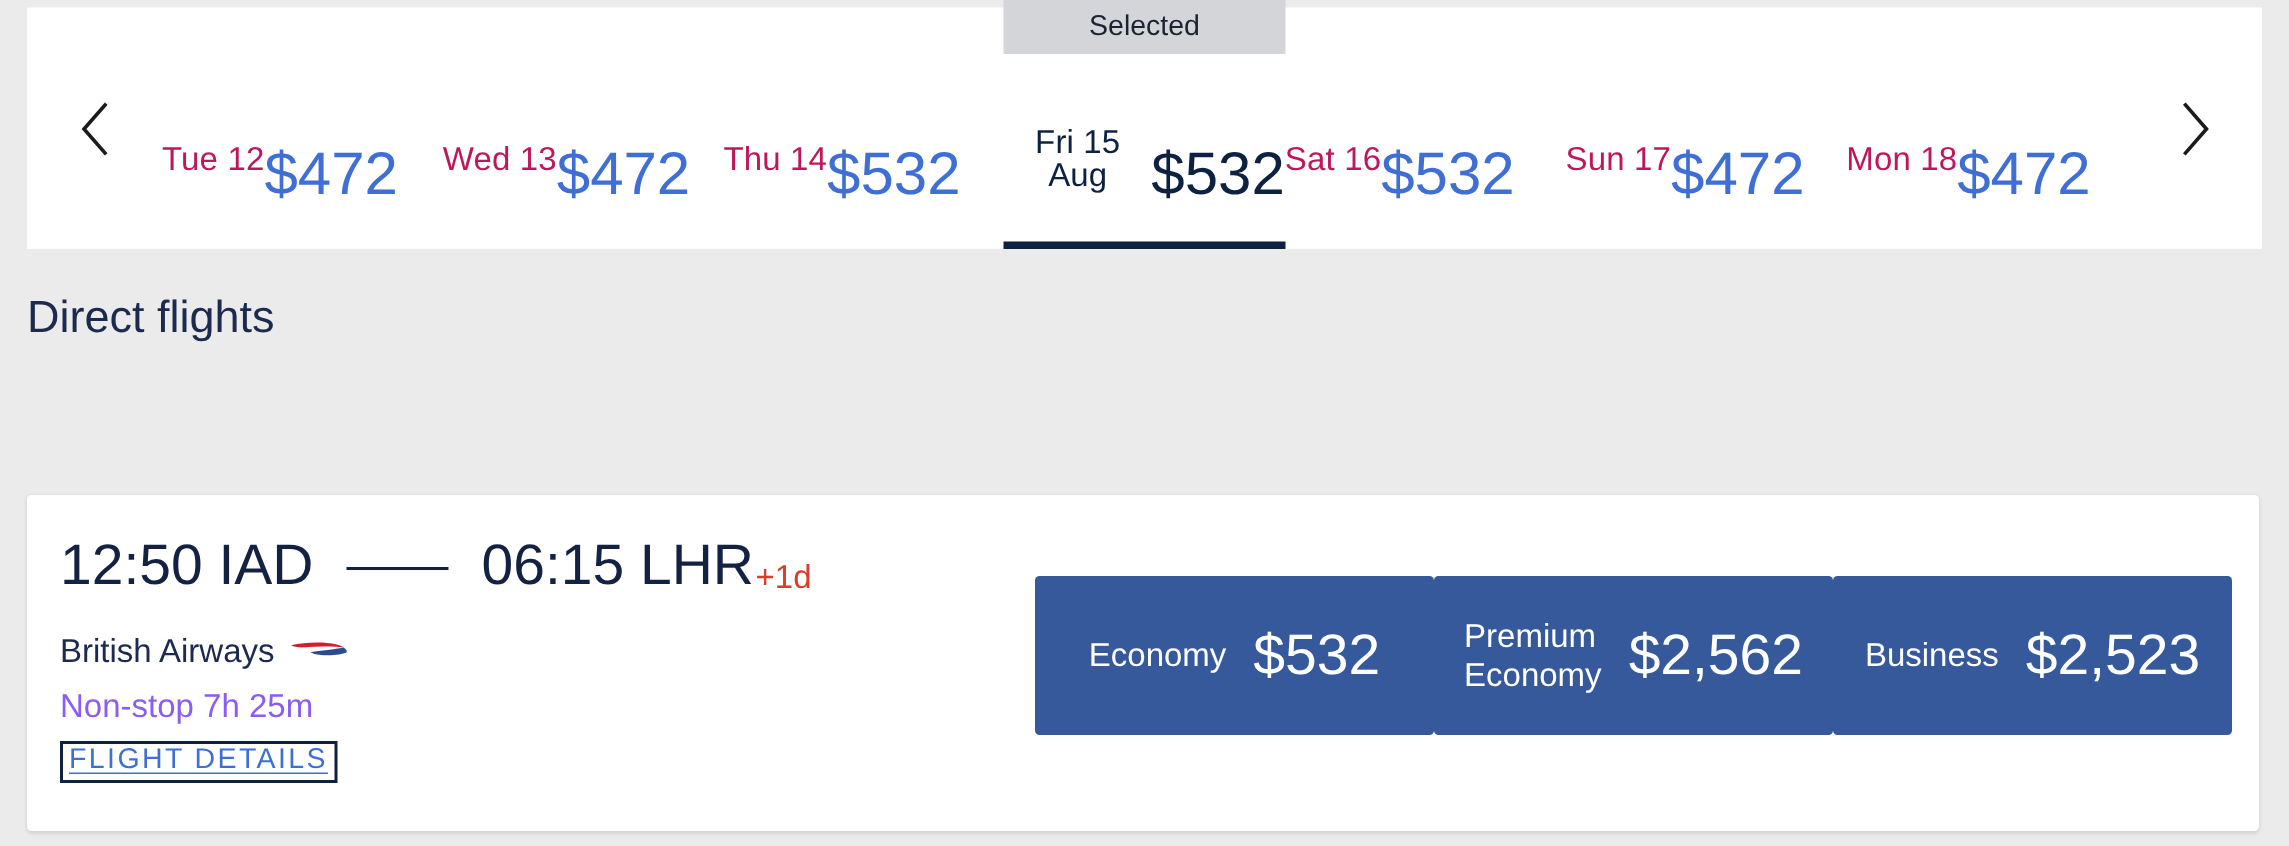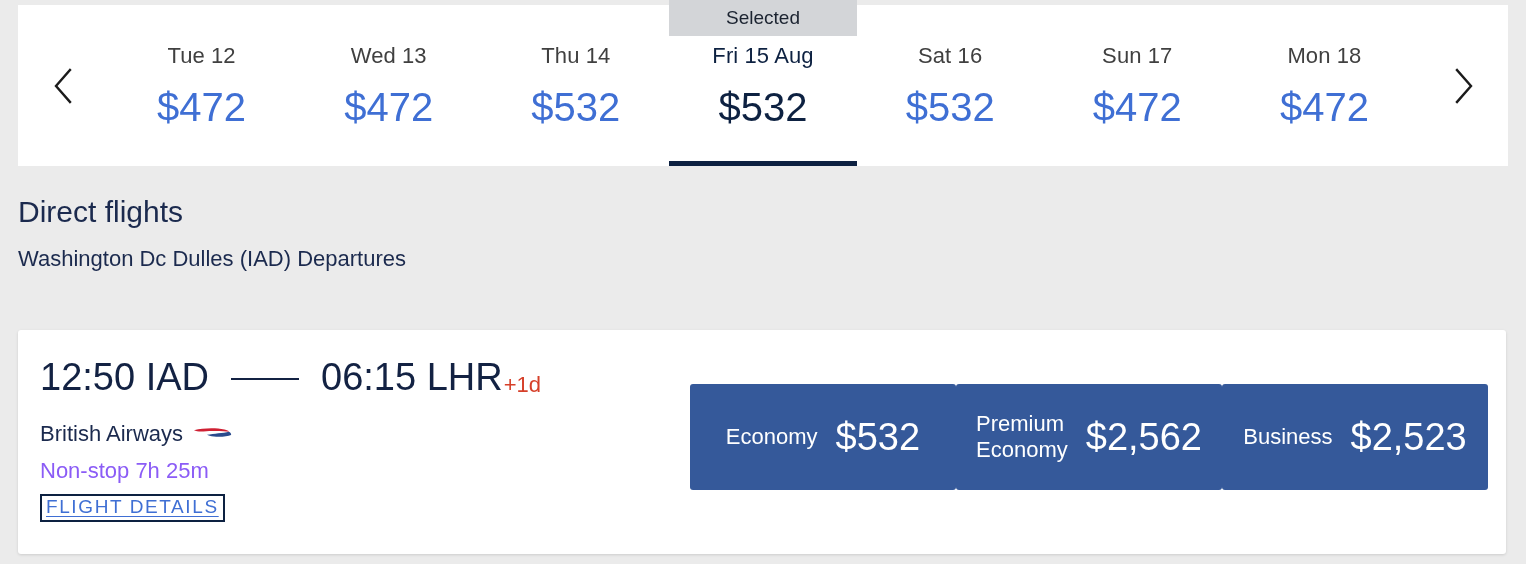--- a/index.html
+++ b/index.html
@@ -47,31 +47,31 @@
 
   .dates {
     flex: 1 1 auto;
     display: flex;
     align-items: stretch;
   }
   .date-cell {
     flex: 1 1 0;
     position: relative;
     display: flex;
-    flex-direction: column;
+    flex-direction: row;
     align-items: center;
     justify-content: flex-start;
     cursor: pointer;
     padding-top: 40px;
     box-sizing: border-box;
     text-align: center;
   }
   .date-cell .day {
     font-size: 22px;
-    color: #404040;
+    color: #be185d;
     line-height: 1;
     letter-spacing: 0.1px;
   }
   .date-cell .price {
     font-size: 40px;
     color: #3f6fd4;
     line-height: 1;
     margin-top: 20px;
     font-weight: 400;
   }
@@ -299,21 +299,20 @@
         <svg width="22" height="38" viewBox="0 0 22 38" fill="none">
           <path d="M5 3 L19 19 L5 35" stroke="#1b1b1b" stroke-width="2.4" fill="none" stroke-linecap="square"></path>
         </svg>
       </span>
     </button>
 
   </div>
 
   <div class="section-head">
     <h2>Direct flights</h2>
-    <div class="sub">Washington Dc Dulles (IAD) Departures</div>
   </div>
 
   <div class="flight-card">
 
     <div class="flight-left">
 
       <div class="route">
         <span class="seg">12:50 IAD</span>
         <span class="dash"></span>
         <span class="seg">06:15 LHR</span>

